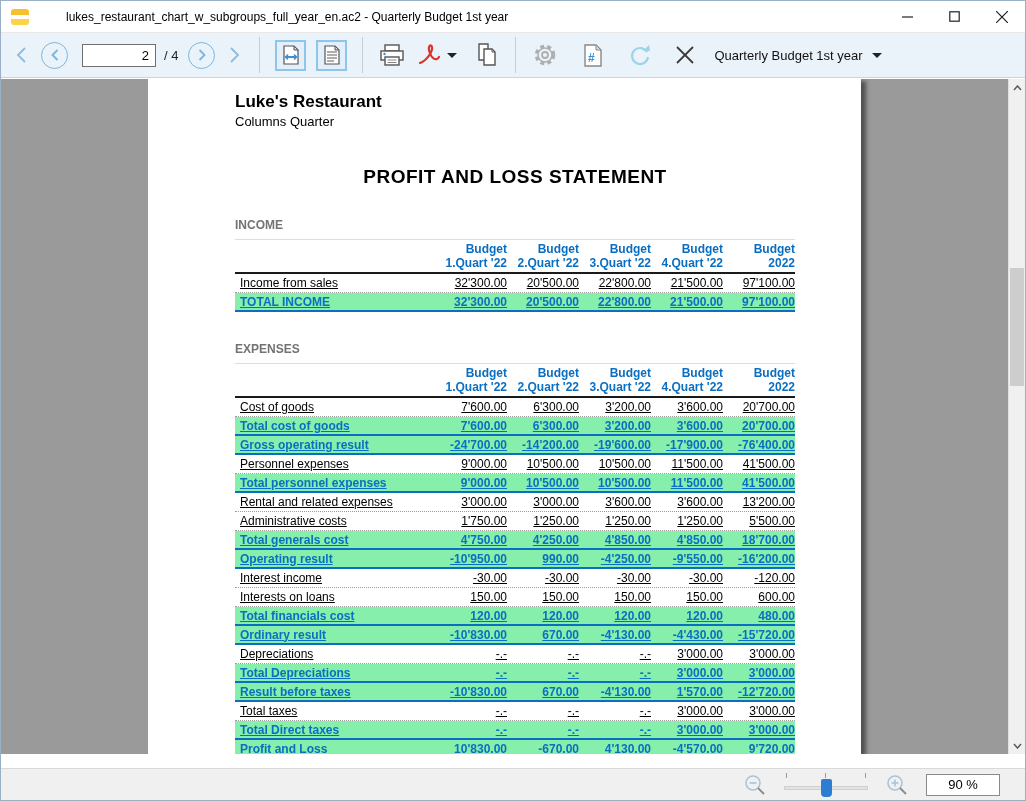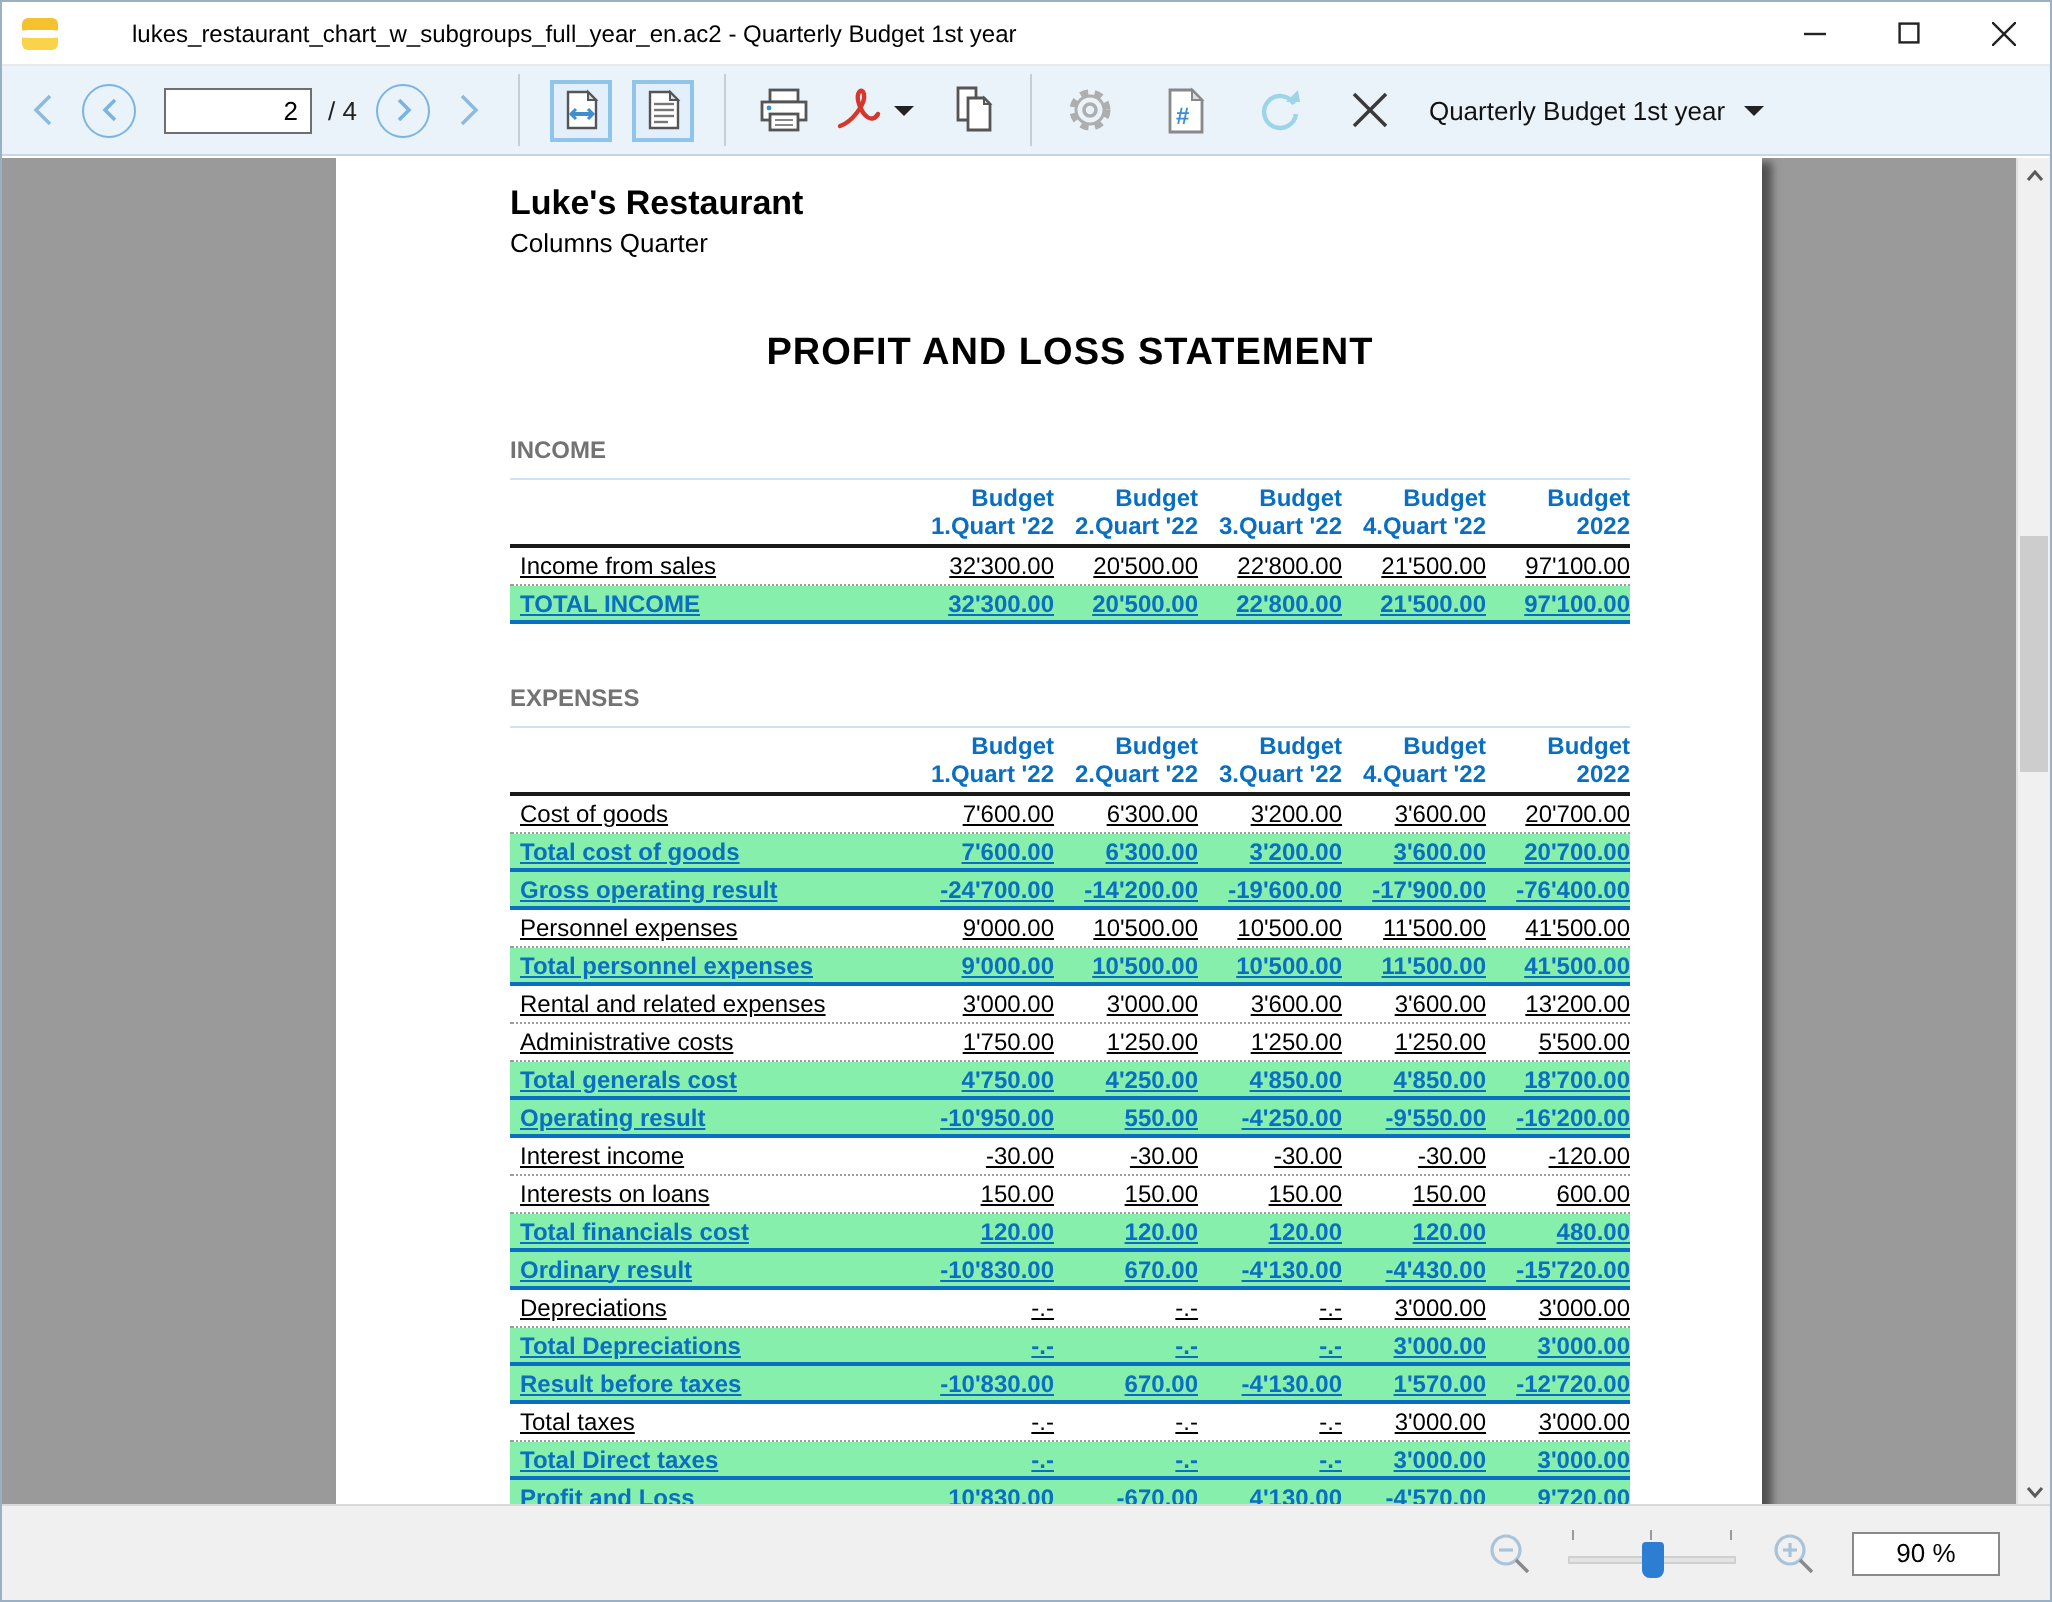--- a/index.html
+++ b/index.html
@@ -29,21 +29,21 @@
   .page-total { font-size:13px; color:#222; margin:0 4px; }
   .toggle-btn { width:31px; height:31px; border:2px solid #8fc5ea; background:#e3f0fb;
     display:flex; align-items:center; justify-content:center; flex:none; margin:0 5px;}
   .report-select { display:flex; align-items:center; gap:9px; margin-left:14px; font-size:13px; color:#111;}
   .caret-down { width:0; height:0; border-left:5px solid transparent; border-right:5px solid transparent;
     border-top:5px solid #222; }
 
   
   .viewer { position:absolute; top:78px; left:0; right:0; height:675px; background:#9a9a9a; overflow:hidden;}
   .doc-page { position:absolute; left:147px; top:0; width:713px; height:675px; background:#fff;
-    box-shadow:5px 2px 4px rgba(20,20,20,.55);margin-left:20px; }
+    box-shadow:5px 2px 4px rgba(20,20,20,.55); }
   .page-inner { padding:13px 66px 0 87px; }
   .company { font-size:17px; font-weight:bold; color:#000; }
   .company-sub { font-size:13px; color:#000; margin-top:2px; }
   .statement-title { font-size:19px; font-weight:bold; margin-top:37px; letter-spacing:.5px; color:#000;text-align:center;}
 
   .section { margin-top:30px; }
   .section-name { color:#737373; font-weight:bold; font-size:12px; }
   .ptable { width:560px; }
   .thead { display:flex; margin-top:7px; border-top:1px solid #cfe2f2; border-bottom:2px solid #1a1a1a; padding:2px 0 2px;}
   .hcell { color:#0a6fc2; font-weight:bold; font-size:12px; text-align:right; }
@@ -55,21 +55,21 @@
   .c1 { width:82px; text-align:right; }
   .c2,.c3,.c4,.c5 { width:72px; text-align:right; }
 
   
   .vscroll { position:absolute; right:0; top:0; width:17px; height:100%; background:#f0f0f0; border-left:1px solid #e0e0e0;}
   .vscroll .arrow { position:absolute; left:0; width:100%; height:17px; display:flex; align-items:center; justify-content:center; color:#5a5a5a;}
   .vscroll .arrow.up{ top:0; } .vscroll .arrow.down{ bottom:0; }
   .vthumb { position:absolute; left:1px; right:1px; top:28%; height:17.5%; background:#cdcdcd; }
 
   
-  .statusbar { position:absolute; bottom:0; left:0; right:0; height:48px; background:#f0f0f0;
+  .statusbar { position:absolute; bottom:0; left:0; right:0; height:32px; background:#f0f0f0;
     border-top:1px solid #d9d9d9; display:flex; align-items:center; justify-content:flex-end; padding-right:25px;}
   .zoom-slider { position:relative; width:84px; height:24px; margin:0 18px; }
   .zoom-slider .track { position:absolute; left:0; right:0; top:13px; height:4px; background:#e3e3e3;
     border:1px solid #cfcfcf; }
   .zoom-slider .tick { position:absolute; top:0; width:1px; height:5px; background:#9a9a9a; }
   .zoom-slider .thumb { position:absolute; top:6px; left:44%; width:11px; height:18px; background:#2d7dd2;
     border-radius:2px 2px 4px 4px; }
   .zoom-box { width:74px; height:22px; border:1px solid #8a8a8a; background:#fff; font-size:13px;
     display:flex; align-items:center; justify-content:center; margin-left:18px; color:#000;}
   svg { display:block; }
@@ -350,21 +350,21 @@
                   <div class="c0">Total generals cost</div>
                   <div class="c1">4'750.00</div>
                   <div class="c2">4'250.00</div>
                   <div class="c3">4'850.00</div>
                   <div class="c4">4'850.00</div>
                   <div class="c5">18'700.00</div>
                 </div>
                 <div class="row total">
                   <div class="c0">Operating result</div>
                   <div class="c1">-10'950.00</div>
-                  <div class="c2">550.00</div>
+                  <div class="c2">990.00</div>
                   <div class="c3">-4'250.00</div>
                   <div class="c4">-9'550.00</div>
                   <div class="c5">-16'200.00</div>
                 </div>
                 <div class="row normal">
                   <div class="c0">Interest income</div>
                   <div class="c1">-30.00</div>
                   <div class="c2">-30.00</div>
                   <div class="c3">-30.00</div>
                   <div class="c4">-30.00</div>

